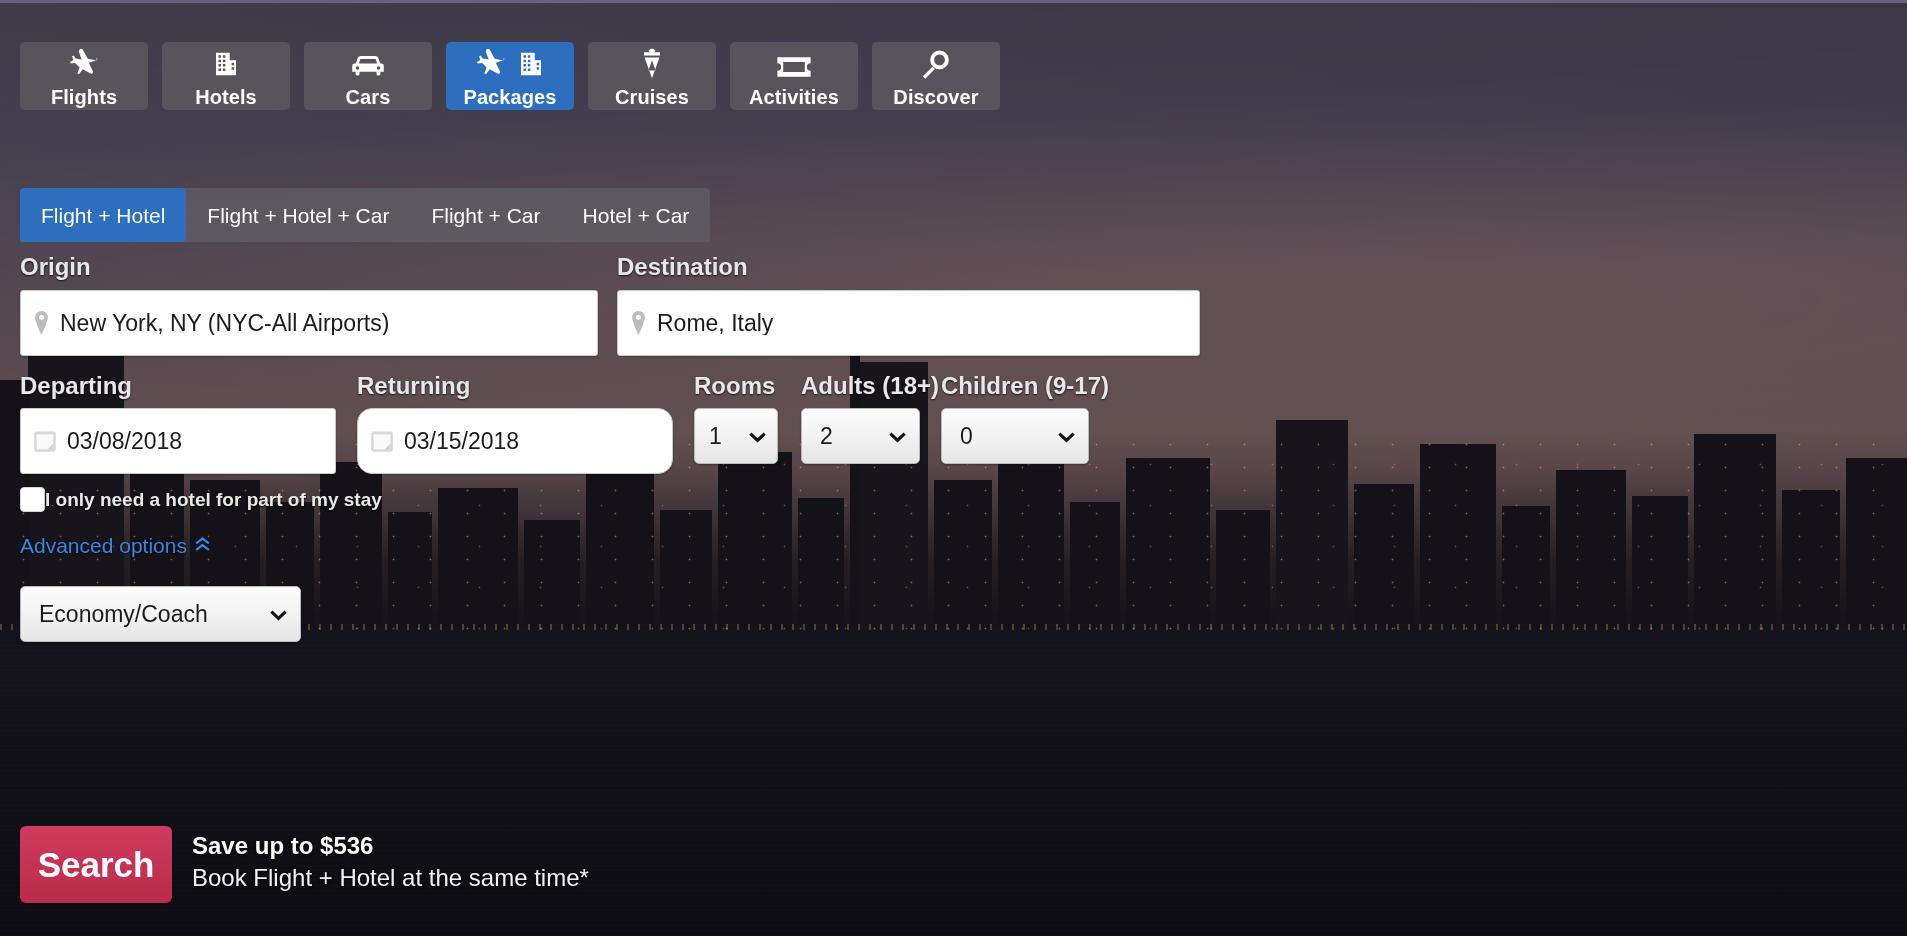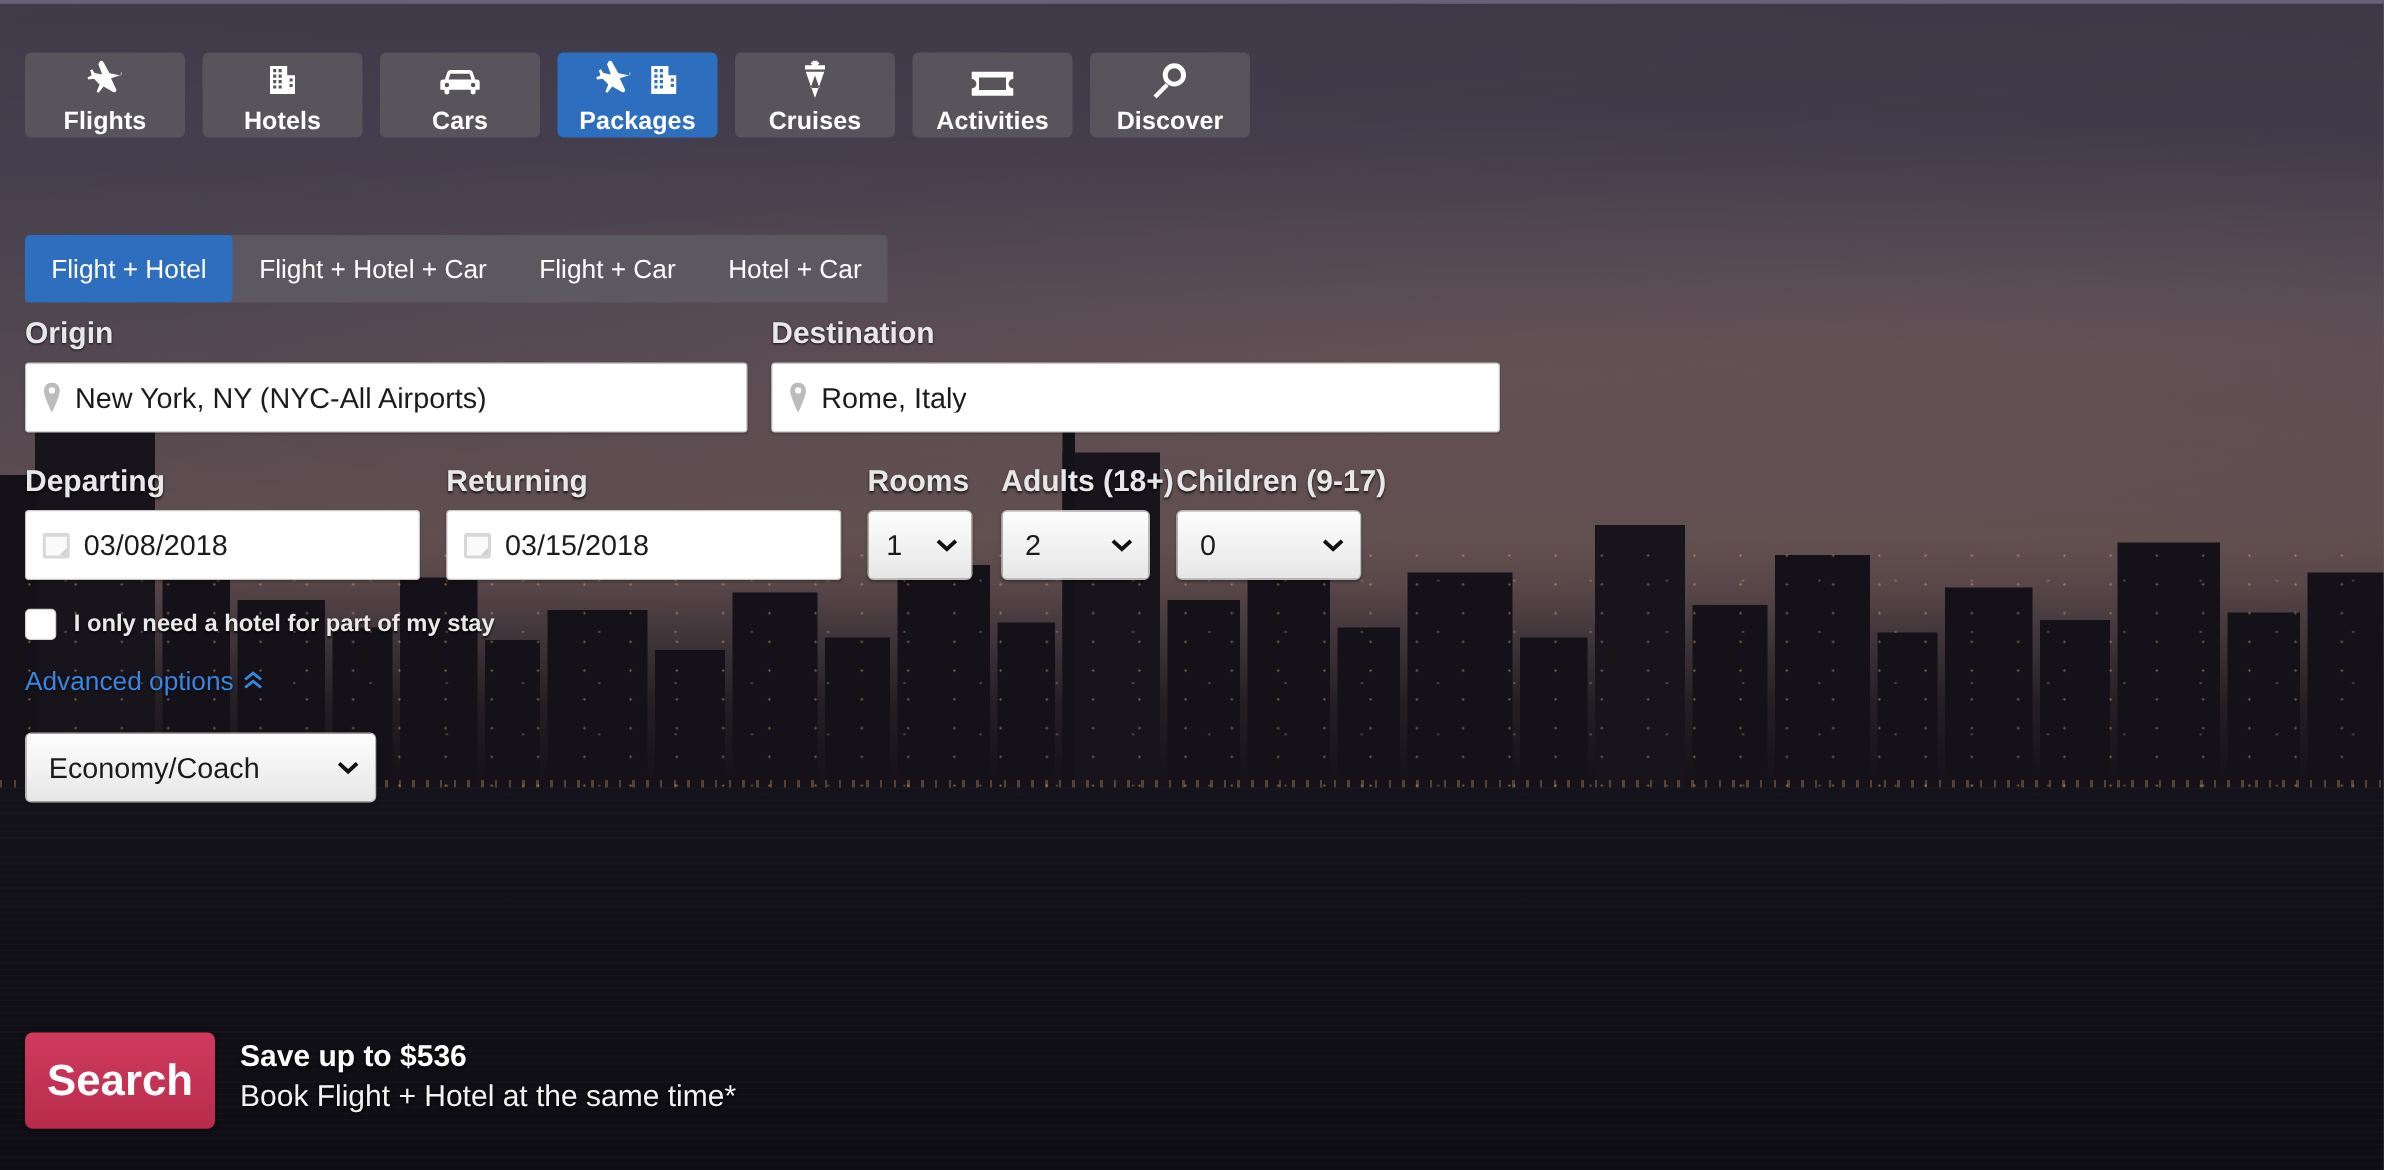--- a/index.html
+++ b/index.html
@@ -197,21 +197,21 @@
     text-shadow: 0 1px 2px rgba(0,0,0,.75);
     line-height: 1;
     white-space: nowrap;
   }
 
   .row-label-1 { position: absolute; top: 255px; left: 20px; }
   .row-label-2 { position: absolute; top: 255px; left: 617px; }
 
   .textfield {
     position: absolute;
-    height: 56px;
+    height: 66px;
     background: #ffffff;
     border: 1px solid #c9c9c9;
     border-radius: 3px;
     display: flex;
     align-items: center;
     padding: 0 12px;
     gap: 10px;
     box-shadow: 0 1px 2px rgba(0,0,0,.25);
     cursor: text;
   }
@@ -227,21 +227,21 @@
   .f-origin { top: 290px; left: 20px; width: 578px; }
   .f-dest   { top: 290px; left: 617px; width: 583px; }
 
   .row-label-3 { position: absolute; top: 374px; left: 20px; }
   .row-label-4 { position: absolute; top: 374px; left: 357px; }
   .row-label-5 { position: absolute; top: 374px; left: 694px; }
   .row-label-6 { position: absolute; top: 374px; left: 801px; }
   .row-label-7 { position: absolute; top: 374px; left: 941px; }
 
   .f-depart { top: 408px; left: 20px; width: 316px; }
-  .f-return { top: 408px; left: 357px; width: 316px; }
+  .f-return { top: 408px; left: 357px; width: 316px; border-radius: 15px; }
 
   
   .selectbox {
     position: absolute;
     height: 56px;
     border: 1px solid #b9b9b9;
     border-radius: 5px;
     background: linear-gradient(180deg, #fdfdfd 0%, #f2f2f2 50%, #e6e6e6 100%);
     display: flex;
     align-items: center;
@@ -270,21 +270,20 @@
   .s-children { top: 408px; left: 941px; width: 148px; }
   .s-cabin    { top: 586px; left: 20px; width: 281px; }
 
   
   .checkrow {
     position: absolute;
     top: 487px;
     left: 20px;
     display: flex;
     align-items: center;
-    gap: 14px;
     cursor: pointer;
     user-select: none;
   }
   .checkbox {
     width: 25px; height: 25px;
     background: #ffffff;
     border-radius: 4px;
     border: 1px solid #d6d6d6;
     flex: none;
   }

